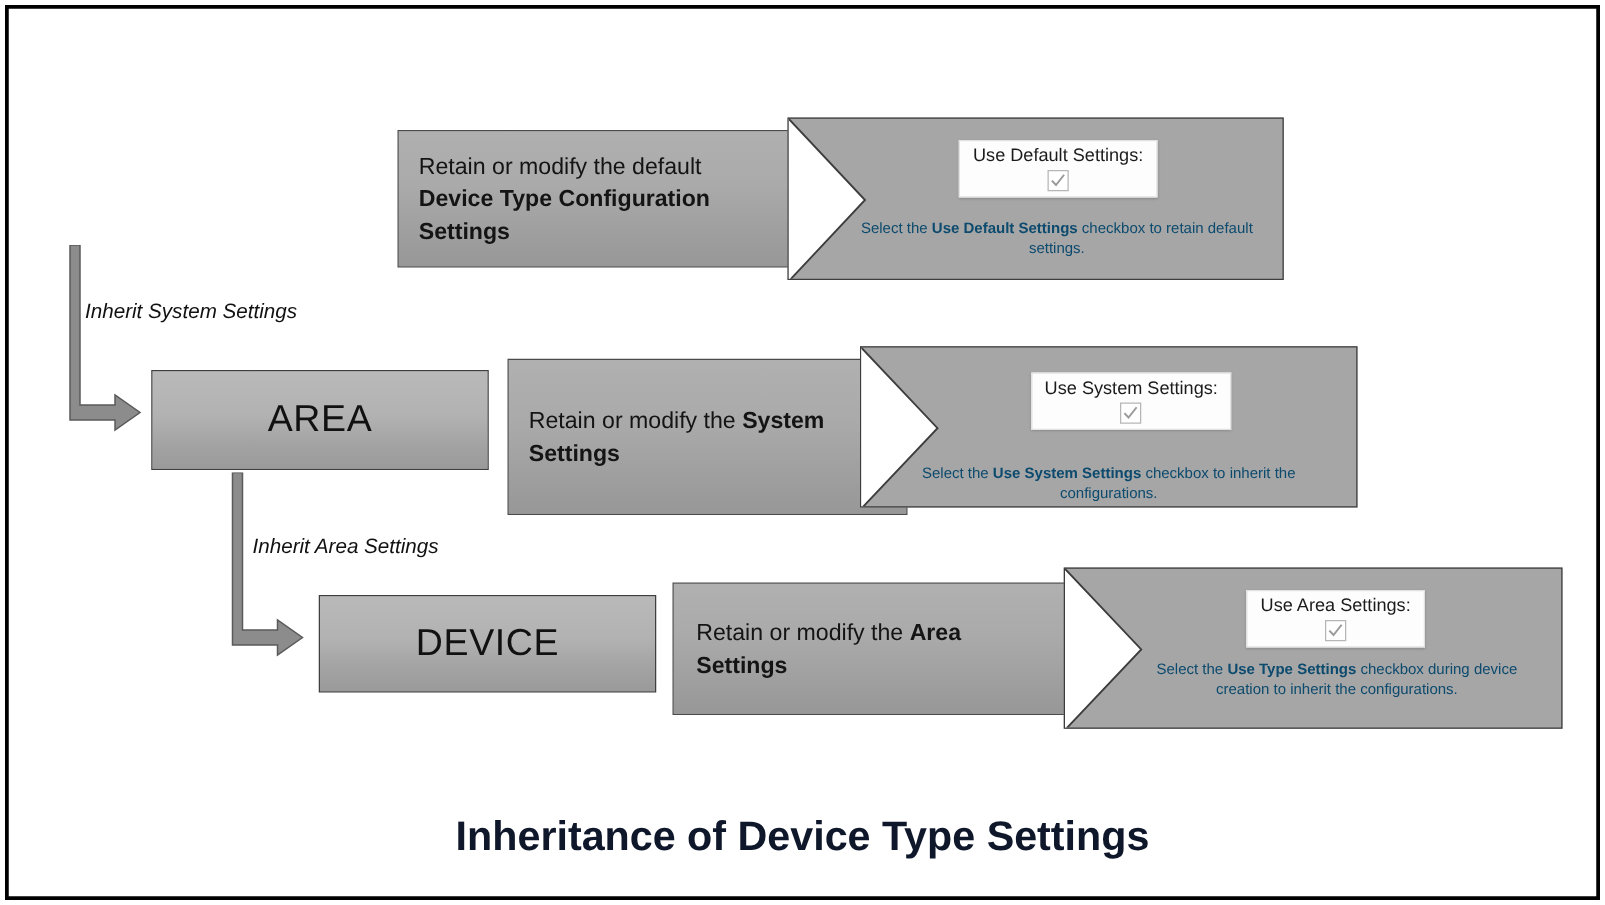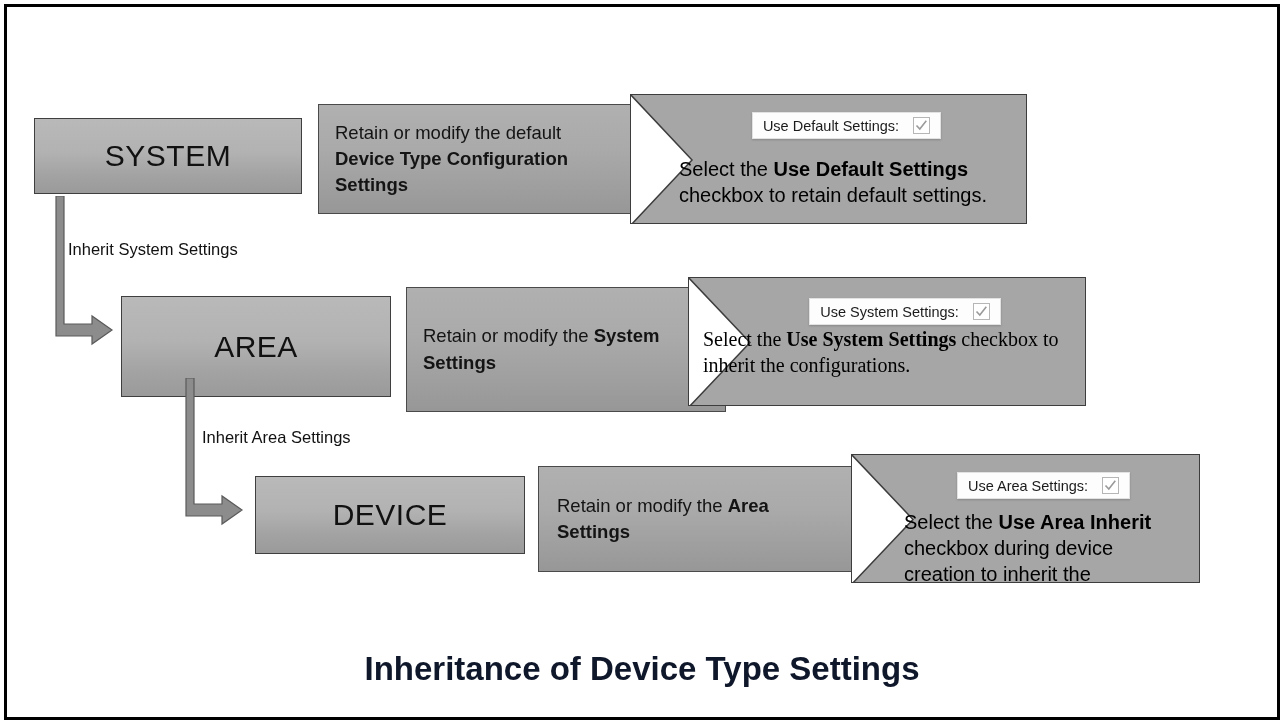--- a/index.html
+++ b/index.html
@@ -87,60 +87,63 @@
     justify-content: flex-start;
   }
 
   
   .chk-chip {
     background: #fdfdfd;
     border: 1px solid #e2e2e2;
     box-shadow: 0 1px 2px rgba(0,0,0,0.18);
     display: inline-flex;
     align-items: center;
-    gap: 14px;
+    gap: 3px;
     padding: 4px 10px 4px 10px;
+    flex-direction: column;
   }
   .chk-chip .chk-label {
     font-size: 14.5px;
     color: #1b1b1b;
     white-space: nowrap;
     font-family: "Liberation Sans", sans-serif;
   }
   .chk-box {
     width: 17px;
     height: 17px;
     box-sizing: border-box;
     border: 1px solid #b6b6b6;
     background: #ffffff;
     position: relative;
     flex: none;
   }
   .chk-box svg { position: absolute; left: 1px; top: 1px; }
 
   .callout-text {
-    font-size: 20px;
-    color: #000000;
+    font-size: 12px;
+    color: #0c4a6e;
+    text-align: center;
     line-height: 1.30;
     padding: 0 14px;
   }
   .callout-text b { font-weight: 700; }
 
   
   .connector {
     position: absolute;
     pointer-events: none;
   }
 
   
   .conn-label {
     position: absolute;
     font-size: 16.5px;
     color: #111111;
     white-space: nowrap;
+    font-style: italic;
   }
 
   
   #figure-title {
     position: absolute;
     left: 0;
     right: 0;
     top: 650px;
     text-align: center;
     font-size: 33px;
@@ -149,23 +152,20 @@
     letter-spacing: 0px;
   }
 </style>
 </head>
 <body>
 
 <div id="page">
 
   <div id="frame"></div>
 
-  <div class="entity-box" style="left:34px; top:118px; width:268px; height:76px;">
-    <span>SYSTEM</span>
-  </div>
 
   <div class="instr-panel" style="left:318px; top:104px; width:322px; height:110px;">
     <div>
       <span>Retain or modify the default</span><br>
       <b>Device Type Configuration Settings</b>
     </div>
   </div>
 
   <div class="callout" style="left:630px; top:94px; width:397px; height:130px;">
     <div class="notch" style="top:-1px; width:0; height:0; border-top:66px solid #ffffff; border-bottom:66px solid #ffffff; border-left:0; border-right:none; background:none;"></div>
@@ -187,21 +187,21 @@
     </div>
   </div>
 
   <svg class="connector" style="left:50px; top:196px; width:80px; height:150px;" width="80" height="150" viewBox="0 0 80 150">
     <polygon points="6,0 14,0 14,128 42,128 42,120 62,134 42,148 42,140 6,140" fill="#8c8c8c" stroke="#5a5a5a" stroke-width="1.2"></polygon>
   </svg>
   <div class="conn-label" style="left:68px; top:240px;">
     <span>Inherit System Settings</span>
   </div>
 
-  <div class="entity-box" style="left:121px; top:296px; width:270px; height:101px;">
+  <div class="entity-box" style="left:121px; top:296px; width:270px; height:80px;">
     <span>AREA</span>
   </div>
 
   <div class="instr-panel" style="left:406px; top:287px; width:320px; height:125px;">
     <div>
       <span>Retain or modify the </span><b>System Settings</b>
     </div>
   </div>
 
   <div class="callout" style="left:688px; top:277px; width:398px; height:129px;">
@@ -210,21 +210,21 @@
     </svg>
     <div class="callout-inner">
       <div class="chk-chip" style="margin-top:20px; margin-left:36px;">
         <span class="chk-label">Use System Settings:</span>
         <span class="chk-box">
           <svg width="13" height="13" viewBox="0 0 13 13">
             <polyline points="1.5,6.5 4.8,10 11.3,1.8" fill="none" stroke="#9a9a9a" stroke-width="1.6"></polyline>
           </svg>
         </span>
       </div>
-      <div class="callout-text" style="margin-top:1px; font-family:Liberation Serif, serif;">
+      <div class="callout-text" style="margin-top:27px; ">
         <span>Select the </span><b>Use System Settings</b><span> checkbox to inherit the configurations.</span>
       </div>
     </div>
   </div>
 
   <svg class="connector" style="left:180px; top:378px; width:80px; height:148px;" width="80" height="148" viewBox="0 0 80 148">
     <polygon points="6,0 14,0 14,126 42,126 42,118 62,132 42,146 42,138 6,138" fill="#8c8c8c" stroke="#5a5a5a" stroke-width="1.2"></polygon>
   </svg>
   <div class="conn-label" style="left:202px; top:428px;text-align:center;">
     <span>Inherit Area Settings</span>
@@ -233,34 +233,34 @@
   <div class="entity-box" style="left:255px; top:476px; width:270px; height:78px;">
     <span>DEVICE</span>
   </div>
 
   <div class="instr-panel" style="left:538px; top:466px; width:320px; height:106px;padding-left:18px;">
     <div>
       <span>Retain or modify the </span><b>Area Settings</b>
     </div>
   </div>
 
-  <div class="callout" style="left:851px; top:454px; width:349px; height:129px;">
+  <div class="callout" style="left:851px; top:454px; width:399px; height:129px;">
     <svg class="notch" style="left:-1px; top:-1px; background:none; border:none;" width="64" height="131" viewBox="0 0 64 131">
       <polygon points="0,0 0,131 62,65.5" fill="#ffffff" stroke="#3d3d3d" stroke-width="1.5"></polygon>
     </svg>
     <div class="callout-inner">
       <div class="chk-chip" style="margin-top:17px; margin-left:36px;">
         <span class="chk-label">Use Area Settings:</span>
         <span class="chk-box">
           <svg width="13" height="13" viewBox="0 0 13 13">
             <polyline points="1.5,6.5 4.8,10 11.3,1.8" fill="none" stroke="#9a9a9a" stroke-width="1.6"></polyline>
           </svg>
         </span>
       </div>
       <div class="callout-text" style="margin-top:10px; padding-left:52px;">
-        <span>Select the </span><b>Use Area Inherit</b><span> checkbox during device creation to inherit the configurations.</span>
+        <span>Select the </span><b>Use Type Settings</b><span> checkbox during device creation to inherit the configurations.</span>
       </div>
     </div>
   </div>
 
   <div id="figure-title">Inheritance of Device Type Settings</div>
 
 </div>
 
 </body></html>

